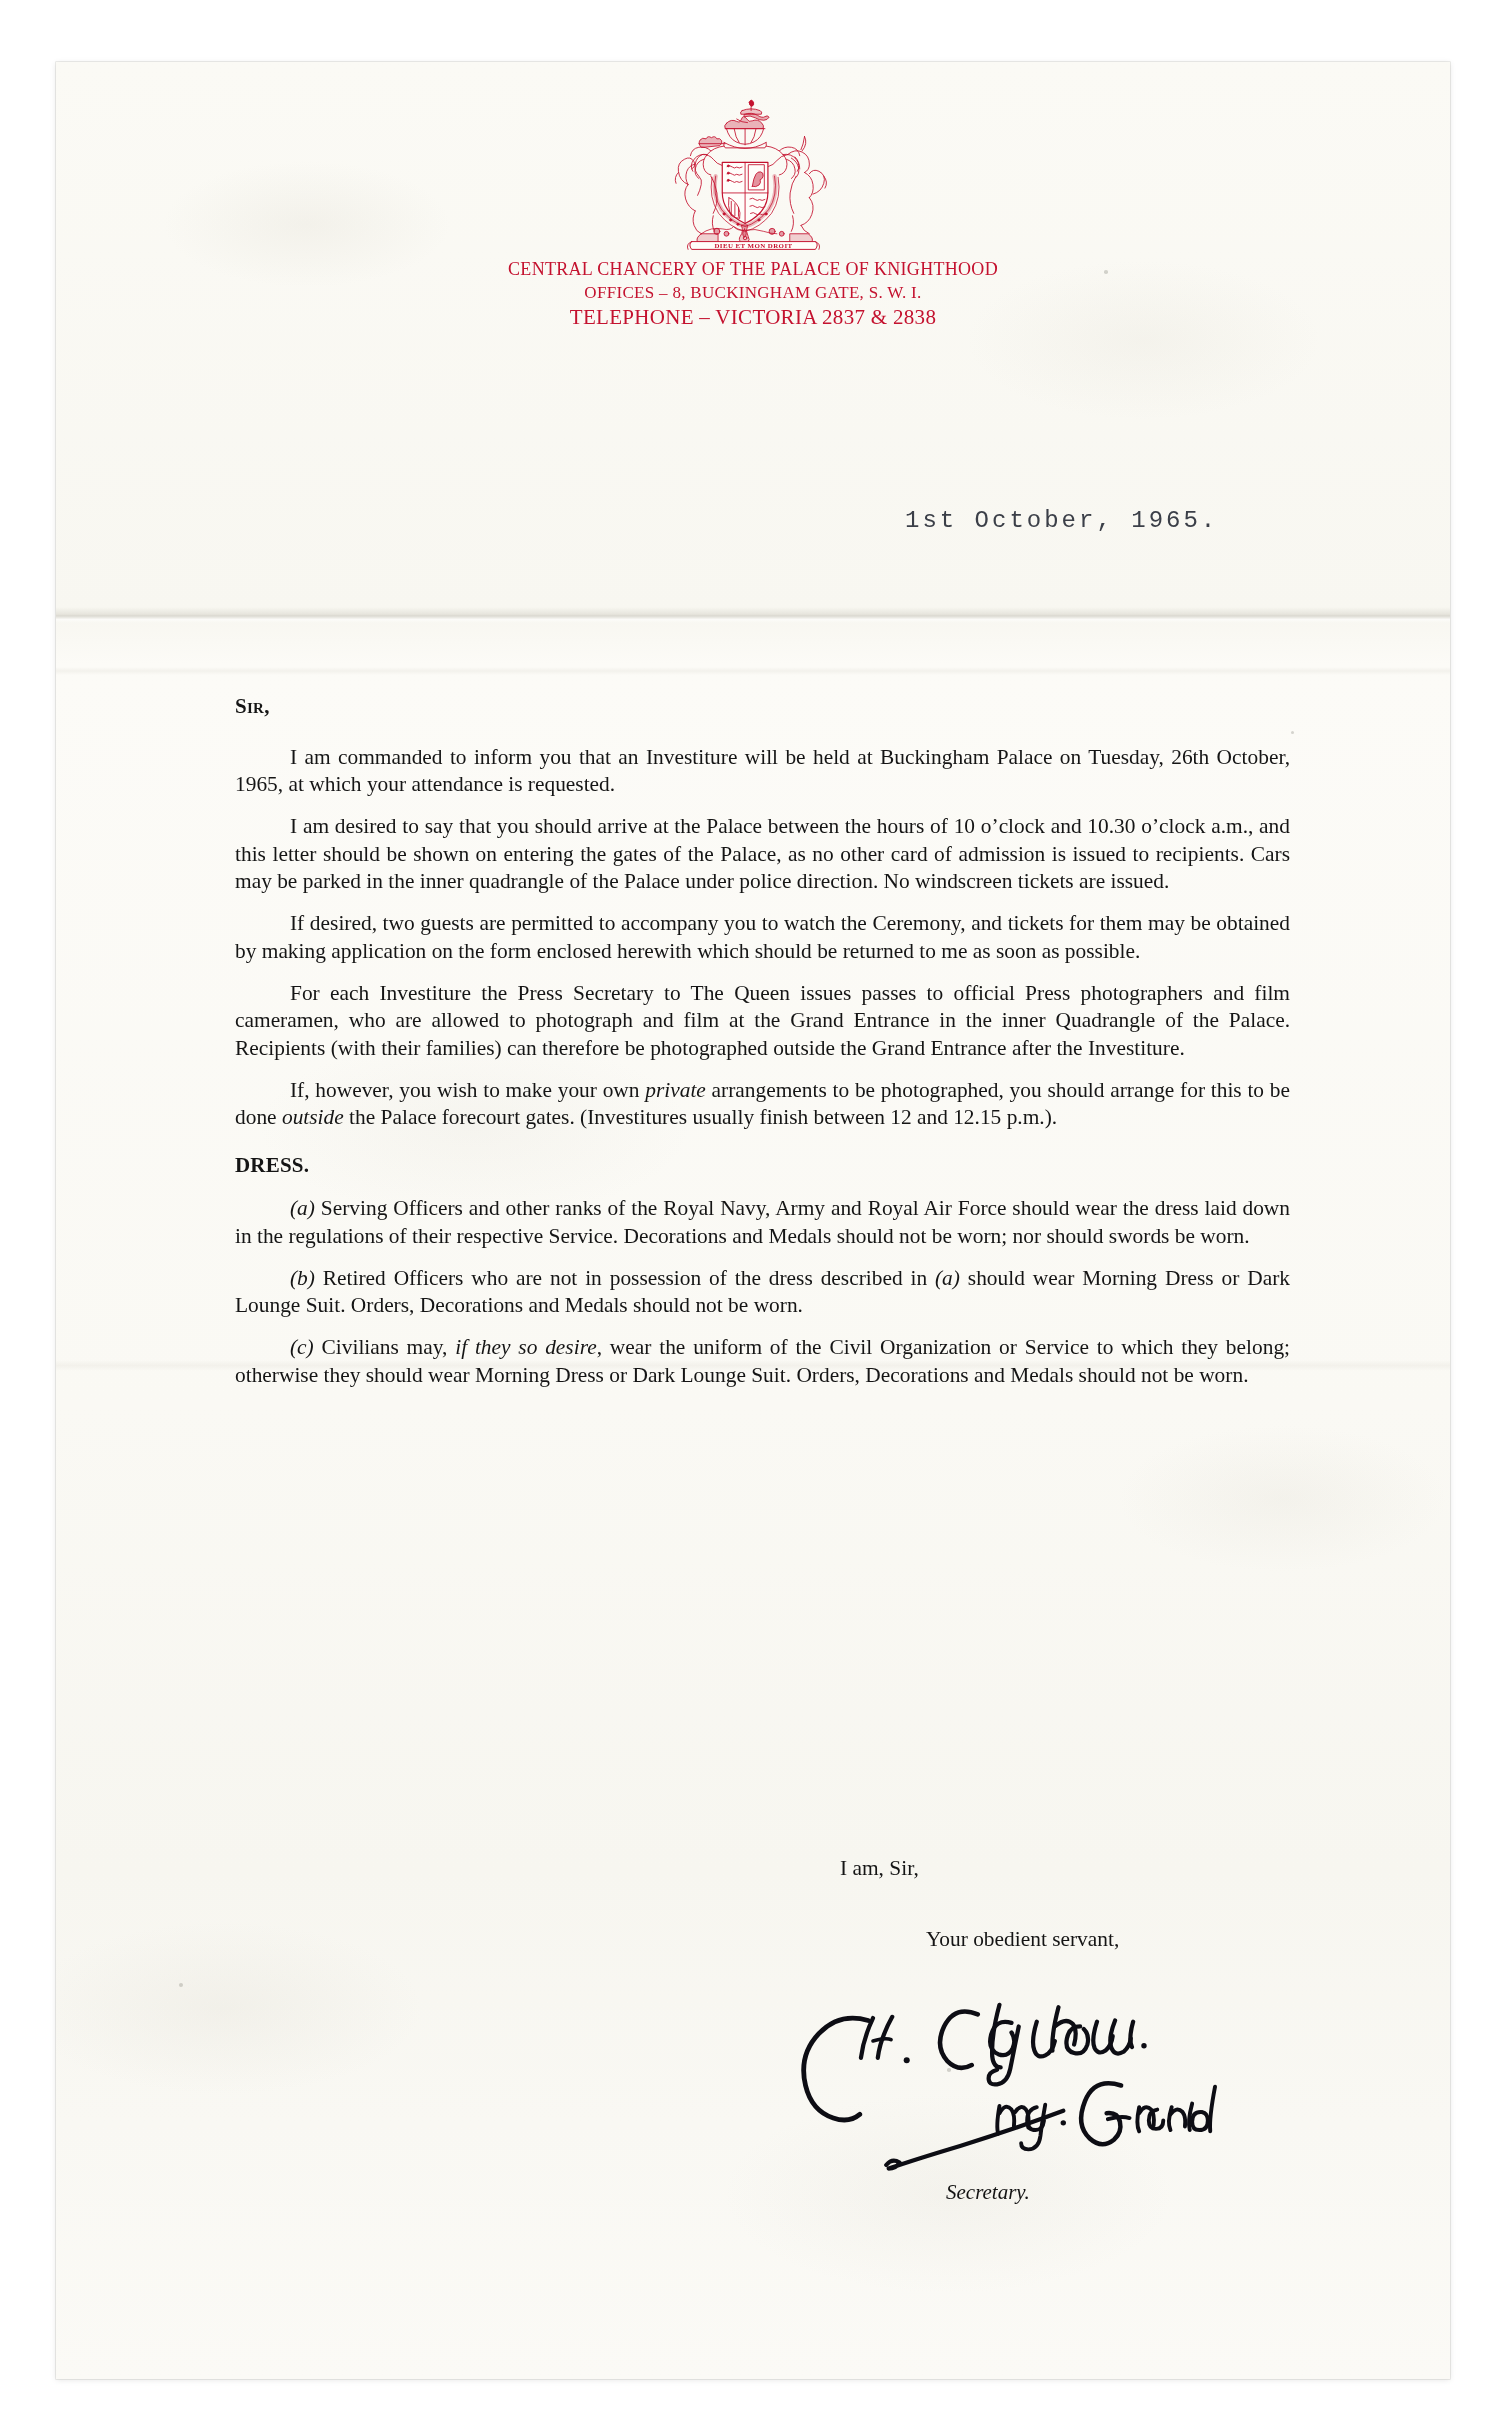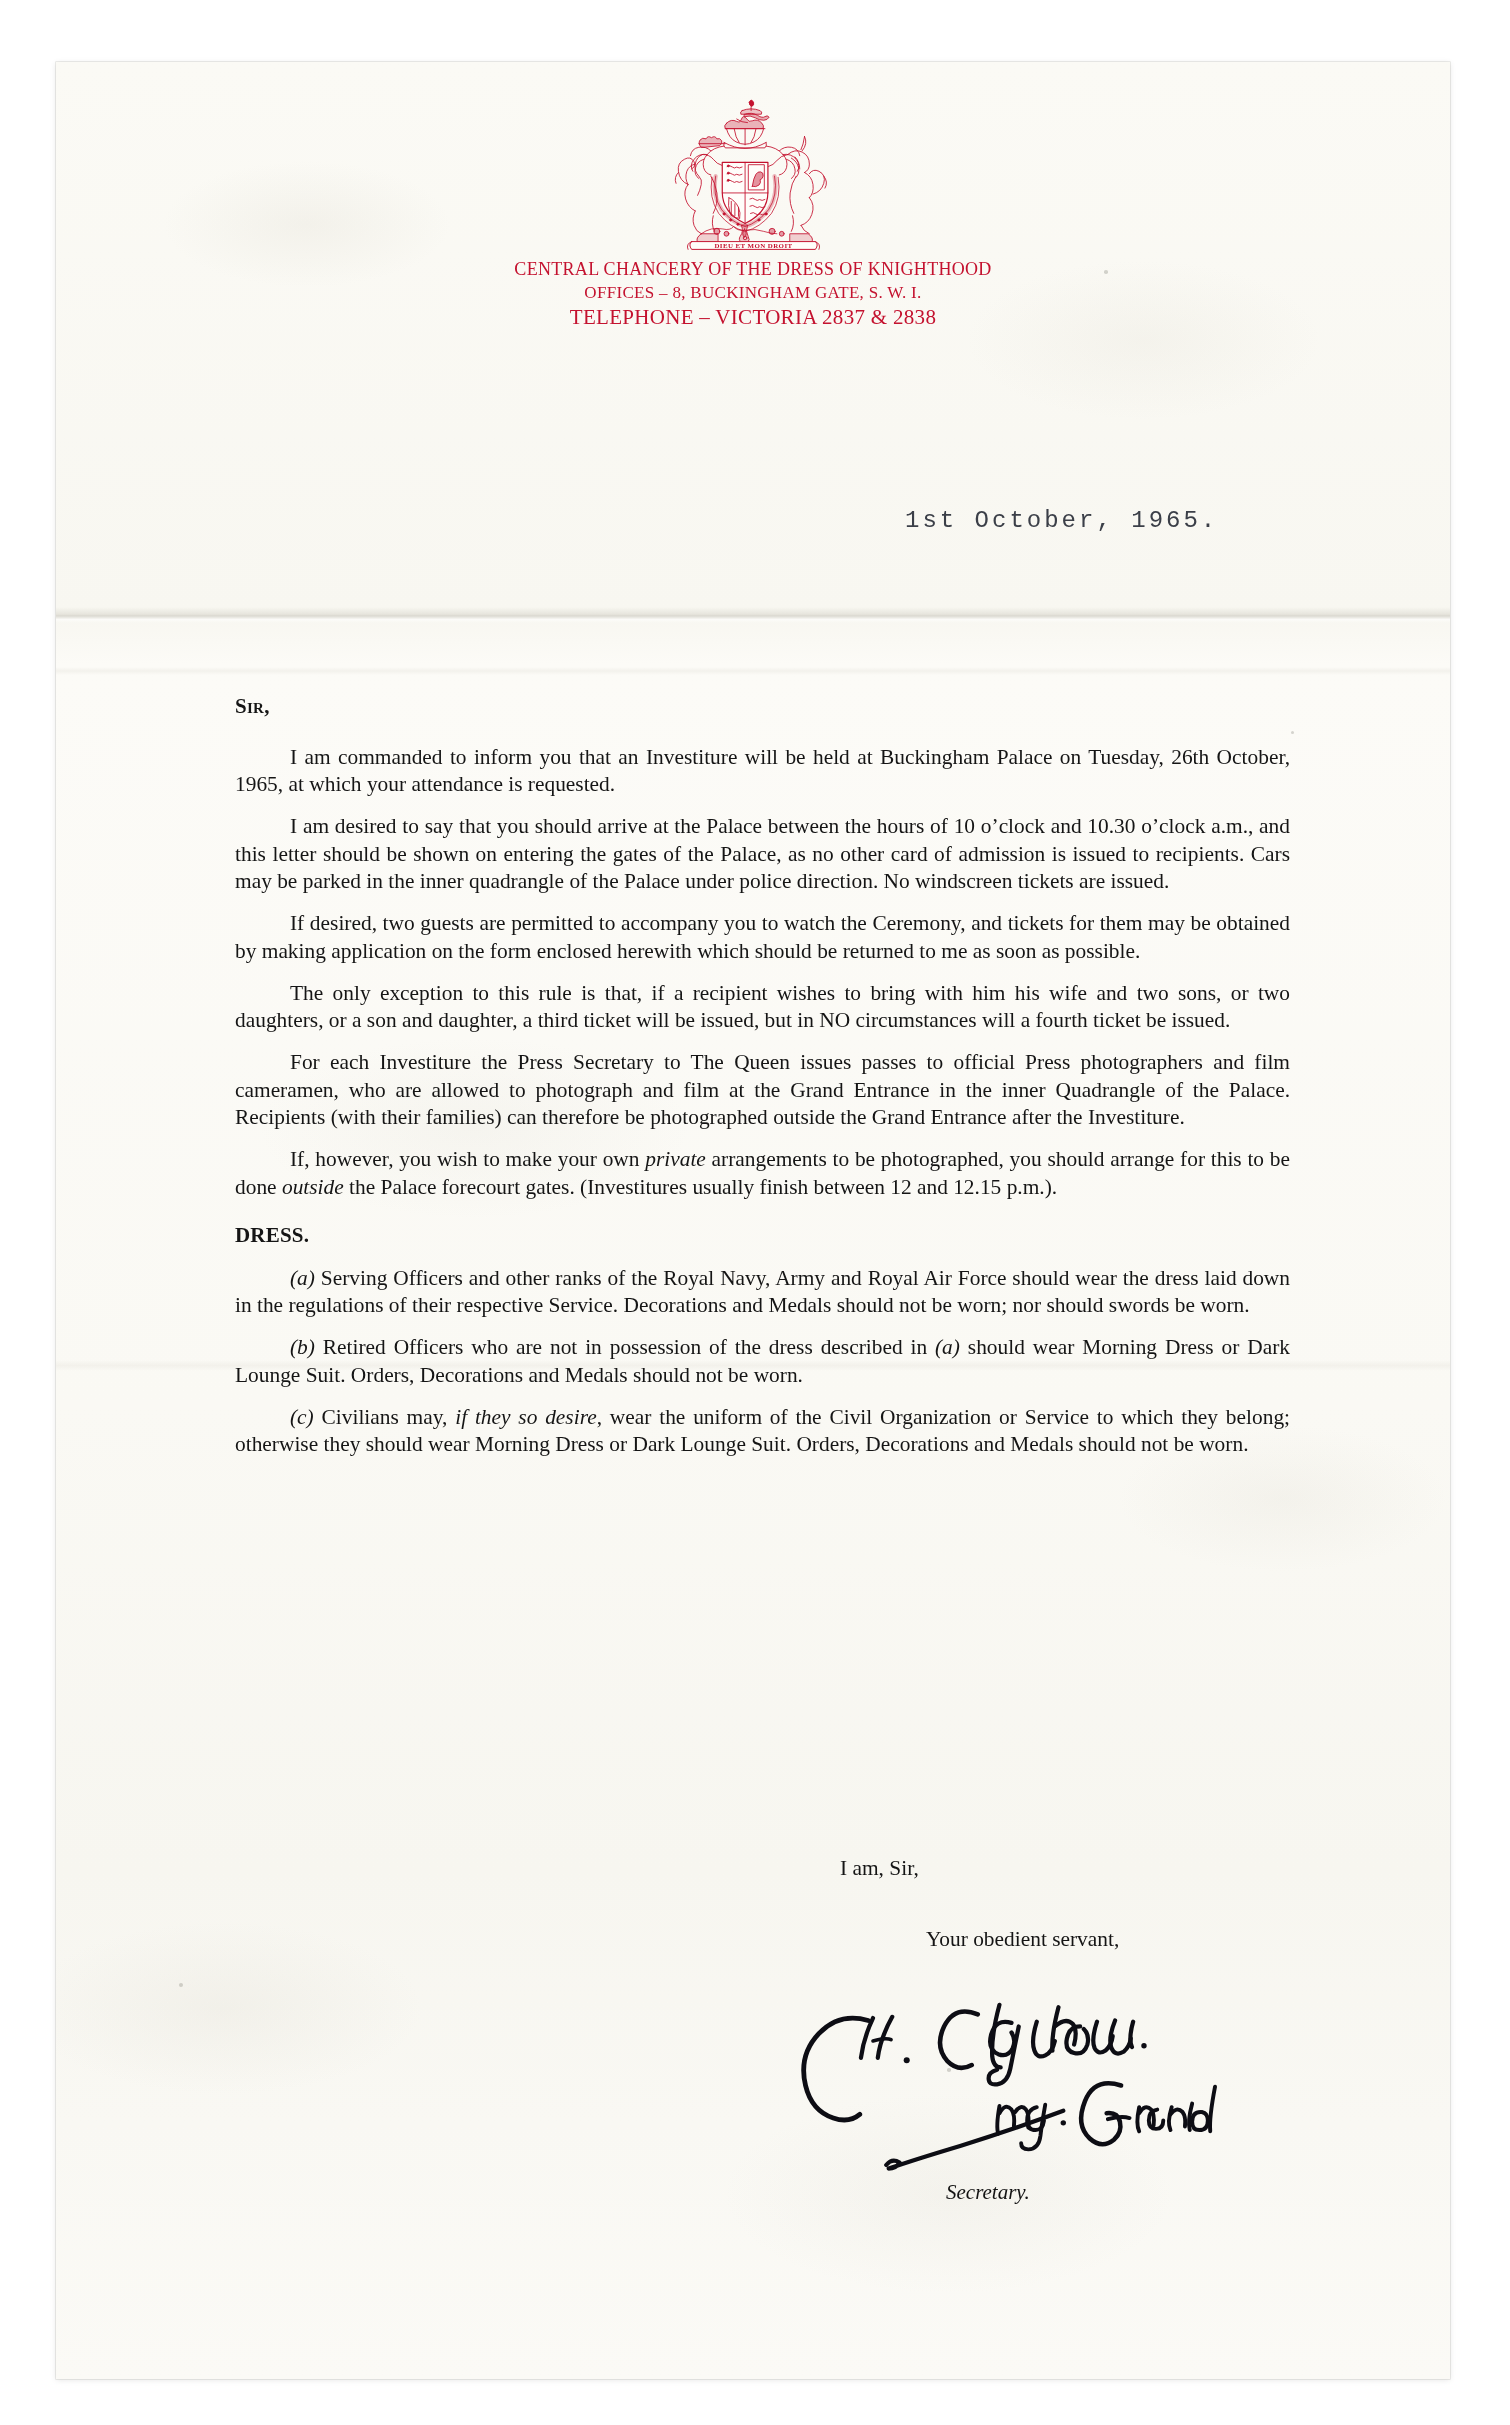--- a/index.html
+++ b/index.html
@@ -338,38 +338,37 @@
         <circle cx="196" cy="232" r="5" fill="#c4122f" fill-opacity=".4"></circle>
         <circle cx="212" cy="236" r="4" fill="#c4122f" fill-opacity=".4"></circle>
         <path d="M150 228 q-6 8 0 14 q6-6 0-14 Z" fill="#c4122f" fill-opacity=".35"></path>
 
         <path d="M62 249 h206 q6 5 0 13 h-206 q-6-8 0-13 Z" fill="#fffdfa" stroke="#c4122f" stroke-width="1.6"></path>
         <path d="M62 249 q-10 4 -6 13 M268 249 q10 4 6 13"></path>
         <text x="165" y="260" text-anchor="middle" font-family="Liberation Serif, serif" font-size="11.5" font-weight="bold" letter-spacing="0.7" fill="#c4122f" stroke="none">DIEU ET MON DROIT</text>
       </svg>
     </div>
 
-    <div class="lh-line" id="lh-1">CENTRAL CHANCERY OF THE DRESS OF KNIGHTHOOD</div>
+    <div class="lh-line" id="lh-1">CENTRAL CHANCERY OF THE PALACE OF KNIGHTHOOD</div>
     <div class="lh-line" id="lh-3">OFFICES – 8, BUCKINGHAM GATE, S. W. I.</div>
     <div class="lh-line" id="lh-4">TELEPHONE – VICTORIA 2837 &amp; 2838</div>
   </div>
 
   <div id="date-line">1st October, 1965.</div>
 
   <div id="letter-body">
 
     <div id="salutation">Sir,</div>
 
     <p class="para">I am commanded to inform you that an Investiture will be held at Buckingham Palace on Tuesday, 26th October, 1965, at which your attendance is requested.</p>
 
     <p class="para">I am desired to say that you should arrive at the Palace between the hours of 10 o’clock and 10.30 o’clock a.m., and this letter should be shown on entering the gates of the Palace, as no other card of admission is issued to recipients.   Cars may be parked in the inner quadrangle of the Palace under police direction.   No windscreen tickets are issued.</p>
 
     <p class="para">If desired, two guests are permitted to accompany you to watch the Ceremony, and tickets for them may be obtained by making application on the form enclosed herewith which should be returned to me as soon as possible.</p>
 
-    <p class="para">The only exception to this rule is that, if a recipient wishes to bring with him his wife and two sons, or two daughters, or a son and daughter, a third ticket will be issued, but in NO circumstances will a fourth ticket be issued.</p>
 
     <p class="para">For each Investiture the Press Secretary to The Queen issues passes to official Press photographers and film cameramen, who are allowed to photograph and film at the Grand Entrance in the inner Quadrangle of the Palace.   Recipients (with their families) can therefore be photographed outside the Grand Entrance after the Investiture.</p>
 
     <p class="para"><span>If, however, you wish to make your own </span><i>private</i><span> arrangements to be photographed, you should arrange for this to be done </span><i>outside</i><span> the Palace forecourt gates.   (Investitures usually finish between 12 and 12.15 p.m.).</span></p>
 
 
     <div id="dress-heading">DRESS.</div>
 
     <p class="para"><i>(a)</i><span> Serving Officers and other ranks of the Royal Navy, Army and Royal Air Force should wear the dress laid down in the regulations of their respective Service.   Decorations and Medals should not be worn; nor should swords be worn.</span></p>
 

